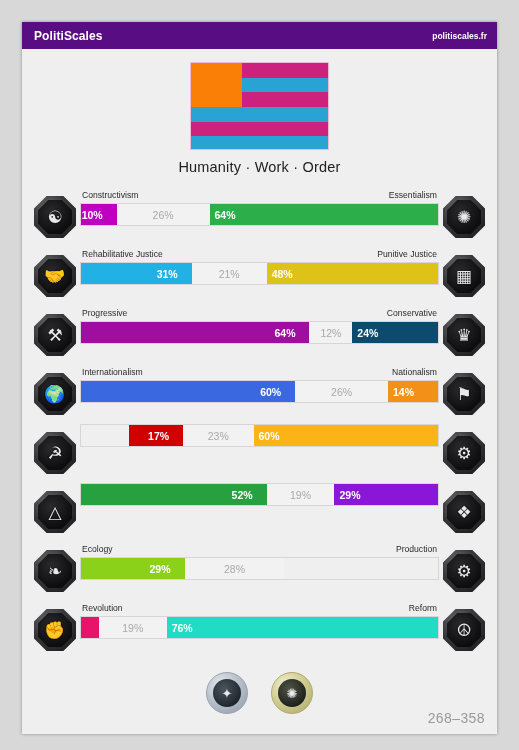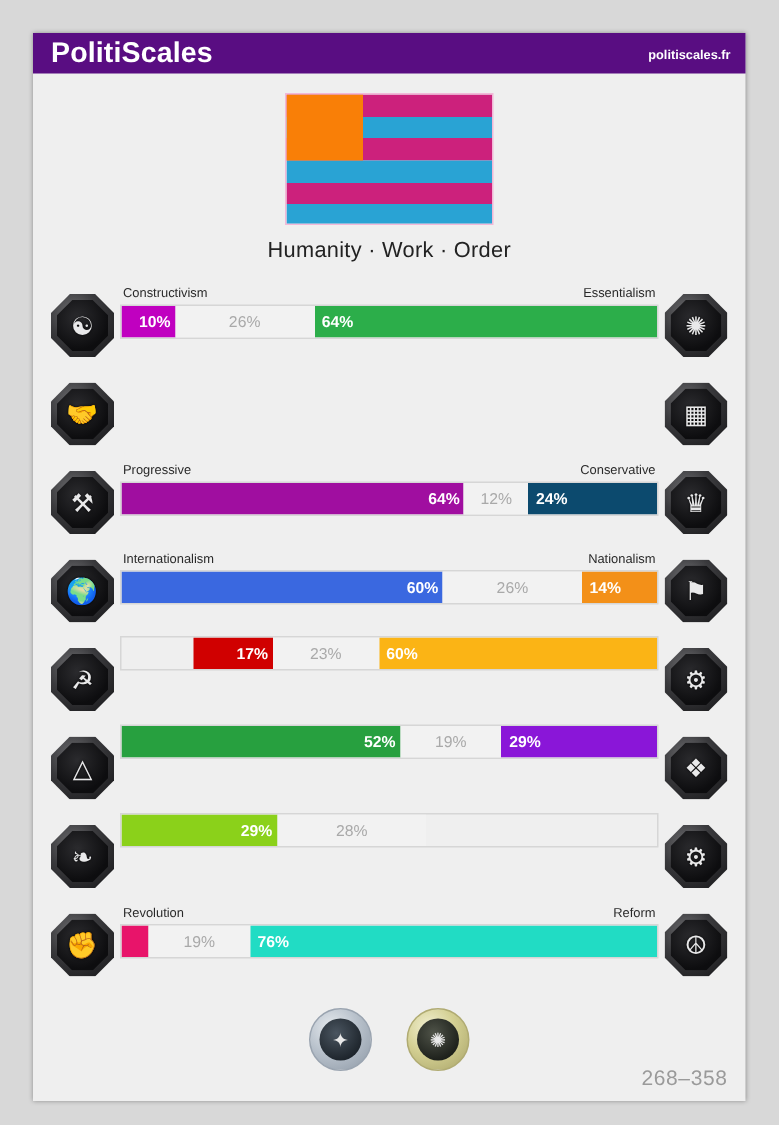--- a/index.html
+++ b/index.html
@@ -20,21 +20,21 @@
   #header {
     height: 27px;
     background: #590d82;
     display: flex;
     align-items: center;
     justify-content: space-between;
     padding: 0 10px 0 12px;
   }
   #header .title {
     color: #ffffff;
-    font-size: 19px;
+    font-size: 12px;
     font-weight: bold;
     letter-spacing: .1px;
   }
   #header .site {
     color: #ffffff;
     font-size: 8.5px;
     font-weight: bold;
   }
   
   #flag-wrap { padding-top: 13px; display: flex; justify-content: center; }
@@ -115,21 +115,21 @@
   }
   .seg {
     display: flex;
     align-items: center;
     font-size: 10.5px;
     font-weight: bold;
     height: 100%;
     overflow: hidden;
     white-space: nowrap;
   }
-  .seg.left-seg   { justify-content: flex-end; padding-right: 3px; color: #fff; }
+  .seg.left-seg   { justify-content: flex-end; padding-right: 14px; color: #fff; }
   .seg.center-seg { justify-content: center; color: #a9a9a9; background: #f2f2f2; font-weight: normal; }
   .seg.right-seg  { justify-content: flex-start; padding-left: 5px; color: #fff; }
   
   #badges {
     margin-top: 12px;
     display: flex;
     justify-content: center;
     gap: 23px;
   }
   .medal {
@@ -220,20 +220,31 @@
         <div class="axis-icon left">
           <div class="oct">
             <span class="glyph">🤝</span>
           </div>
         </div>
         <div class="axis-icon right">
           <div class="oct">
             <span class="glyph">▦</span>
           </div>
         </div>
+        <div class="axis-body">
+          <div class="axis-labels">
+            <span class="lbl-left">Rehabilitative Justice</span>
+            <span class="lbl-right">Punitive Justice</span>
+          </div>
+          <div class="bar">
+            <div class="seg left-seg" style="width: 31%; background: rgb(34, 177, 228);">31%</div>
+            <div class="seg center-seg" style="width: 21%;">21%</div>
+            <div class="seg right-seg" style="width: 48%; background: rgb(223, 194, 23);">48%</div>
+          </div>
+        </div>
       </div>
       <div class="axis">
         <div class="axis-icon left">
           <div class="oct">
             <span class="glyph">⚒</span>
           </div>
         </div>
         <div class="axis-icon right">
           <div class="oct">
             <span class="glyph">♛</span>
@@ -317,20 +328,24 @@
           <div class="oct">
             <span class="glyph">❧</span>
           </div>
         </div>
         <div class="axis-icon right">
           <div class="oct">
             <span class="glyph">⚙</span>
           </div>
         </div>
         <div class="axis-body">
+          <div class="axis-labels">
+            <span class="lbl-left">Ecology</span>
+            <span class="lbl-right">Production</span>
+          </div>
           <div class="bar">
             <div class="seg left-seg" style="width: 29%; background: rgb(139, 209, 26);">29%</div>
             <div class="seg center-seg" style="width: 28%;">28%</div>
             <div class="seg right-seg" style="width: 43%; background: rgb(63, 219, 224); margin-top: 48px;">43%</div>
           </div>
         </div>
       </div>
       <div class="axis">
         <div class="axis-icon left">
           <div class="oct">

